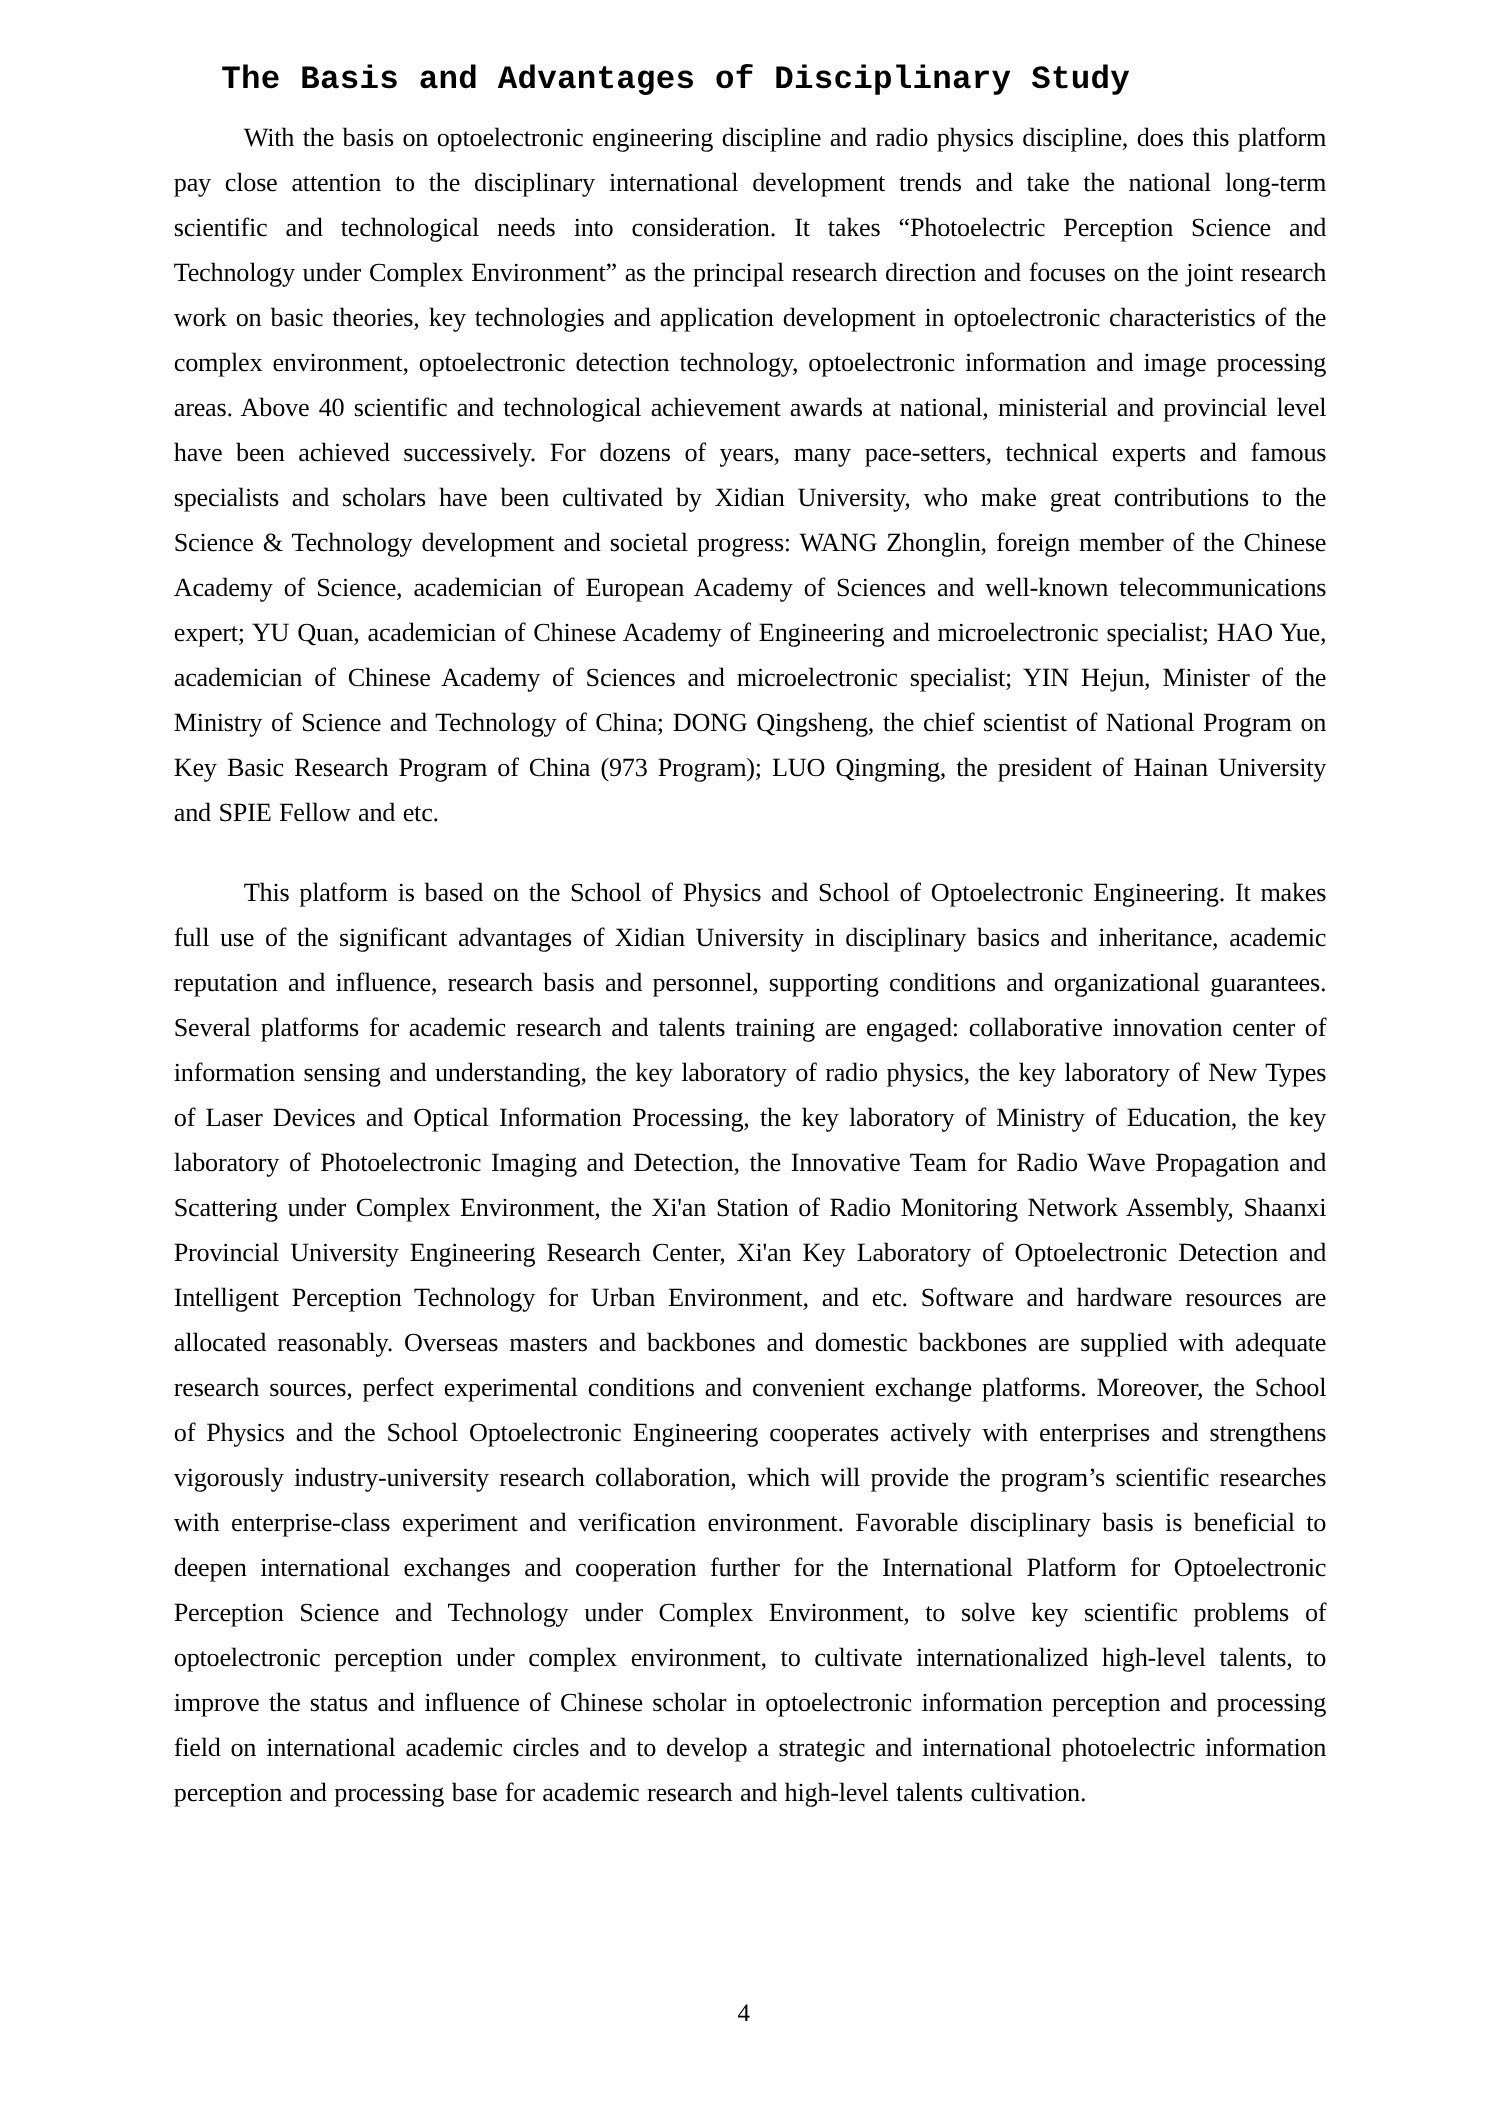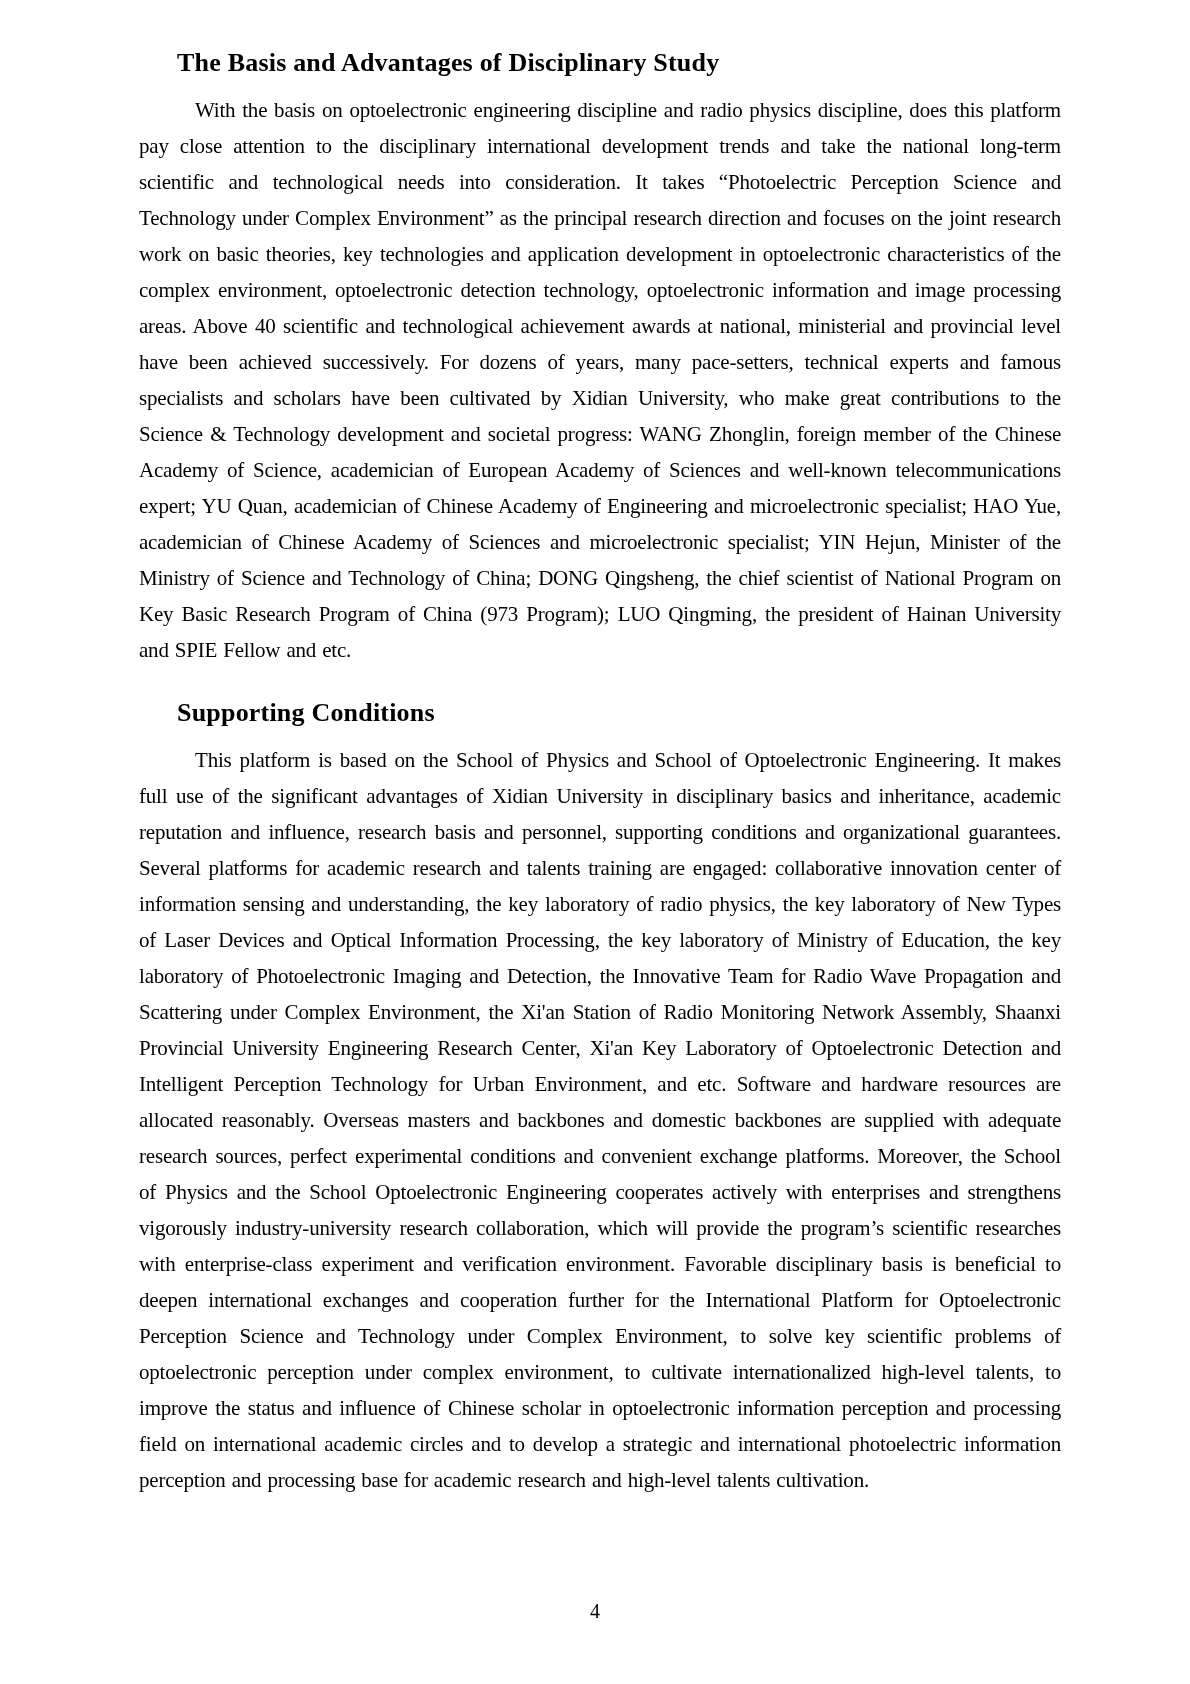--- a/index.html
+++ b/index.html
@@ -24,20 +24,21 @@
   }
   .section { margin: 0; }
   .section + .section { margin-top: 28px; }
   .section-heading {
     font-size: 26px;
     font-weight: bold;
     line-height: 34px;
     margin: 0 0 9px 0;
     padding-left: 50px;
     letter-spacing: 0.2px;
+    font-family: Liberation Mono, monospace;
   }
   .section-body {
     font-size: 21px;
     line-height: 36px;
     text-align: justify;
     text-indent: 56px;
     margin: 12px;
     letter-spacing: -0.2px;
     word-spacing: 1px;
   }
@@ -56,20 +57,19 @@
 
 <div class="page">
   <div class="content">
 
     <div class="section">
       <h2 class="section-heading">The Basis and Advantages of Disciplinary Study</h2>
       <p class="section-body">With the basis on optoelectronic engineering discipline and radio physics discipline, does this platform pay close attention to the disciplinary international development trends and take the national long-term scientific and technological needs into consideration. It takes “Photoelectric Perception Science and Technology under Complex Environment” as the principal research direction and focuses on the joint research work on basic theories, key technologies and application development in optoelectronic characteristics of the complex environment, optoelectronic detection technology, optoelectronic information and image processing areas. Above 40 scientific and technological achievement awards at national, ministerial and provincial level have been achieved successively. For dozens of years, many pace-setters, technical experts and famous specialists and scholars have been cultivated by Xidian University, who make great contributions to the Science &amp; Technology development and societal progress: WANG Zhonglin, foreign member of the Chinese Academy of Science, academician of European Academy of Sciences and well-known telecommunications expert; YU Quan, academician of Chinese Academy of Engineering and microelectronic specialist; HAO Yue, academician of Chinese Academy of Sciences and microelectronic specialist; YIN Hejun, Minister of the Ministry of Science and Technology of China; DONG Qingsheng, the chief scientist of National Program on Key Basic Research Program of China (973 Program); LUO Qingming, the president of Hainan University and SPIE Fellow and etc.</p>
     </div>
 
     <div class="section">
-      <h2 class="section-heading">Supporting Conditions</h2>
       <p class="section-body">This platform is based on the School of Physics and School of Optoelectronic Engineering. It makes full use of the significant advantages of Xidian University in disciplinary basics and inheritance, academic reputation and influence, research basis and personnel, supporting conditions and organizational guarantees. Several platforms for academic research and talents training are engaged: collaborative innovation center of information sensing and understanding, the key laboratory of radio physics, the key laboratory of New Types of Laser Devices and Optical Information Processing, the key laboratory of Ministry of Education, the key laboratory of Photoelectronic Imaging and Detection, the Innovative Team for Radio Wave Propagation and Scattering under Complex Environment, the Xi'an Station of Radio Monitoring Network Assembly, Shaanxi Provincial University Engineering Research Center, Xi'an Key Laboratory of Optoelectronic Detection and Intelligent Perception Technology for Urban Environment, and etc. Software and hardware resources are allocated reasonably. Overseas masters and backbones and domestic backbones are supplied with adequate research sources, perfect experimental conditions and convenient exchange platforms. Moreover, the School of Physics and the School Optoelectronic Engineering cooperates actively with enterprises and strengthens vigorously industry-university research collaboration, which will provide the program’s scientific researches with enterprise-class experiment and verification environment. Favorable disciplinary basis is beneficial to deepen international exchanges and cooperation further for the International Platform for Optoelectronic Perception Science and Technology under Complex Environment, to solve key scientific problems of optoelectronic perception under complex environment, to cultivate internationalized high-level talents, to improve the status and influence of Chinese scholar in optoelectronic information perception and processing field on international academic circles and to develop a strategic and international photoelectric information perception and processing base for academic research and high-level talents cultivation.</p>
     </div>
 
   </div>
 
   <div class="page-number">4</div>
 </div>
 
 </body></html>

